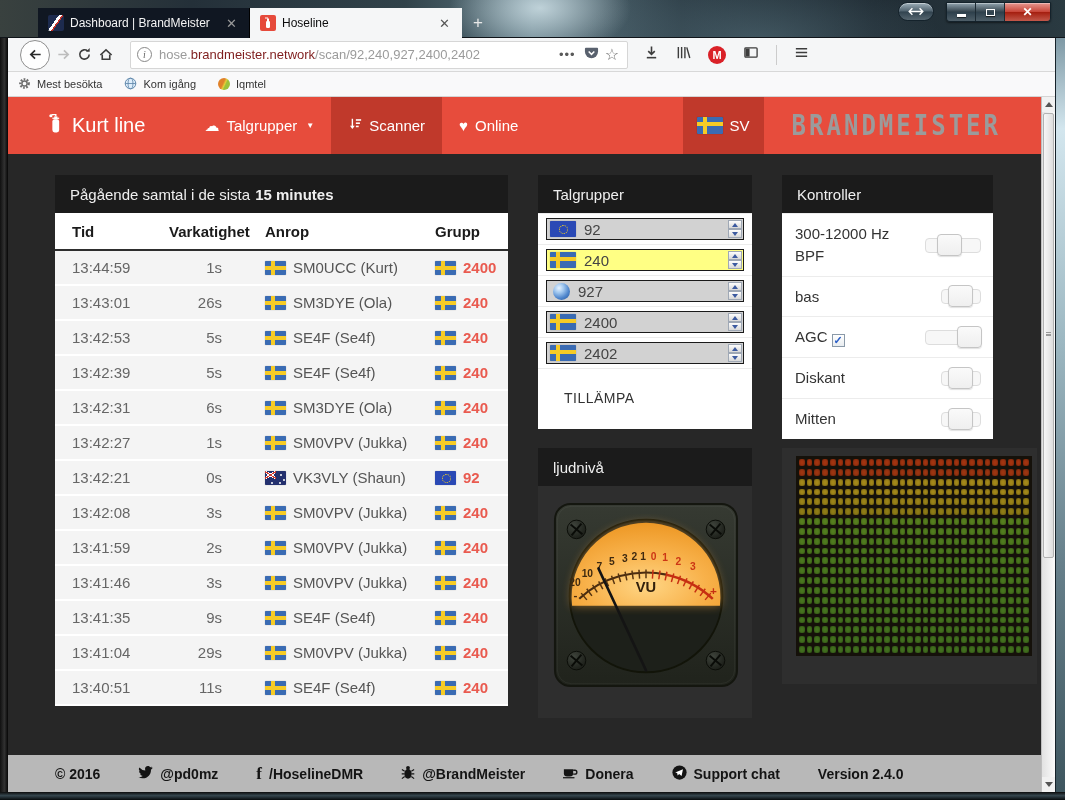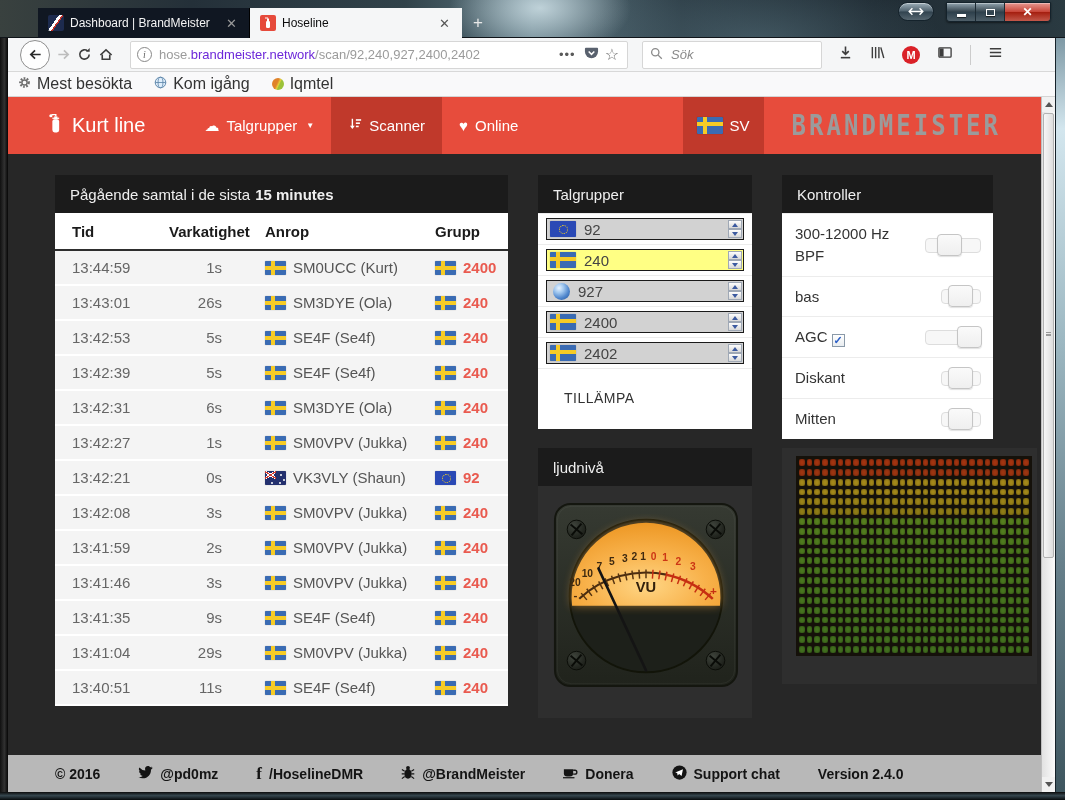--- a/index.html
+++ b/index.html
@@ -38,37 +38,37 @@
   .maxglyph{width:9px;height:7px;border:1px solid #fff;box-shadow:0 1px 1px rgba(0,0,0,.6);}
 
   
   .toolbar{position:absolute;left:8px;top:38px;width:1047px;height:34px;background:#f5f6f7;
     display:flex;align-items:center;padding-left:12px;border-bottom:1px solid #d8d8d8;}
   .navbtn{display:flex;align-items:center;justify-content:center;margin-right:6px;}
   .backbtn{width:30px;height:30px;border:1px solid #8e8e8e;border-radius:50%;background:#fefefe;}
   .urlbar{display:flex;align-items:center;height:28px;width:498px;margin-left:10px;background:#fff;
     border:1px solid #d6d6d6;border-radius:2px;padding:0 6px;}
   .urltext{flex:1;font-size:13px;white-space:nowrap;overflow:hidden;color:#9b9b9b;}
-  .urltext b{color:#6d28d9;font-weight:normal;margin-top:12px;}
+  .urltext b{color:#7f1d1d;font-weight:normal;margin-top:12px;}
   .info-icon{width:15px;height:15px;border:1px solid #888;border-radius:50%;color:#666;font-size:10px;font-style:italic;
     display:flex;align-items:center;justify-content:center;margin-right:7px;font-family:"Liberation Serif",serif;flex:0 0 15px;}
   .pagedots{color:#5a5a5a;font-size:13px;letter-spacing:1px;margin:0 8px;}
   .staricon{color:#6e6e6e;font-size:16px;margin:0 2px 0 6px;}
   .searchbox{display:flex;align-items:center;height:28px;width:180px;margin-left:14px;background:#fff;
     border:1px solid #d6d6d6;border-radius:2px;padding:0 7px;}
   .searchbox input{border:none;outline:none;width:100%;font-size:13px;font-style:italic;color:#444;
     font-family:"Liberation Sans",sans-serif;background:transparent;margin-left:6px;}
   .searchbox input::placeholder{color:#8a8a8a;font-style:italic;}
   .tbicons{display:flex;align-items:center;gap:17px;margin-left:16px;}
   .megaicon{width:18px;height:18px;border-radius:50%;background:#da2128;color:#fff;font-size:11px;font-weight:bold;
     display:flex;align-items:center;justify-content:center;}
   .tbsep{width:1px;height:20px;background:#ccc;}
   .bookmarksbar{position:absolute;left:8px;top:72px;width:1047px;height:25px;background:#f9f9fa;
     display:flex;align-items:center;padding-left:10px;gap:22px;border-bottom:1px solid #d4d4d4;}
-  .bmitem{display:flex;align-items:center;gap:6px;font-size:16px;color:#333;}
+  .bmitem{display:flex;align-items:center;gap:6px;font-size:11px;color:#333;}
   .dot-iqmtel{width:12px;height:12px;border-radius:50%;background:linear-gradient(115deg,#e0822a 42%,#e6cf38 54%,#9cc23a 62%);}
 
   
   .leftframe{position:absolute;left:0;top:38px;width:8px;height:754px;background:linear-gradient(90deg,#101010,#313131 55%,#060606);}
   .rightframe{position:absolute;right:0;top:38px;width:10px;height:754px;
     background:linear-gradient(180deg,#7e99a5,#d3e6ee 12%,#9db8c2 40%,#667f8a 70%,#3e565f);border-left:1px solid #16222a;}
   .bottomframe{position:absolute;left:0;bottom:0;width:1065px;height:8px;
     background:linear-gradient(180deg,#0c0c0c,#35464e 45%,#060a0c);}
   .scrollbar{position:absolute;left:1041px;top:97px;width:14px;height:695px;
     background:linear-gradient(90deg,#e2e2e2,#fafafa);border-left:1px solid #bfbfbf;}
@@ -245,29 +245,20 @@
       <span class="info-icon">i</span>
       <span class="urltext"><span>hose.</span><b>brandmeister.network</b><span>/scan/92,240,927,2400,2402</span></span>
       <span class="pagedots">•••</span>
       <span>
         <svg width="15" height="15" viewBox="0 0 16 16">
             <path d="M2 3h12a1 1 0 0 1 1 1v3a7 7 0 0 1-14 0V4a1 1 0 0 1 1-1z" fill="#59616e"></path>
             <path d="M5 7l3 3 3-3" stroke="#fff" stroke-width="1.6" fill="none"></path>
           </svg>
       </span>
       <span class="staricon">☆</span>
-    </div>
-    <div class="searchbox">
-      <span>
-        <svg width="13" height="13" viewBox="0 0 16 16">
-            <circle cx="6.5" cy="6.5" r="4.5" fill="none" stroke="#8a8a8a" stroke-width="1.6"></circle>
-            <path d="M10 10l4.5 4.5" stroke="#8a8a8a" stroke-width="1.6"></path>
-          </svg>
-      </span>
-      <input type="text" placeholder="Sök" style="">
     </div>
     <div class="tbicons">
       <span>
         <svg width="15" height="15" viewBox="0 0 16 16">
             <path d="M8 1.5v8M4.5 6.5L8 10l3.5-3.5" stroke="#3d3d3d" stroke-width="1.7" fill="none"></path>
             <path d="M3 13.5h10" stroke="#3d3d3d" stroke-width="1.7"></path>
           </svg>
       </span>
       <span>
         <svg width="15" height="15" viewBox="0 0 16 16">

